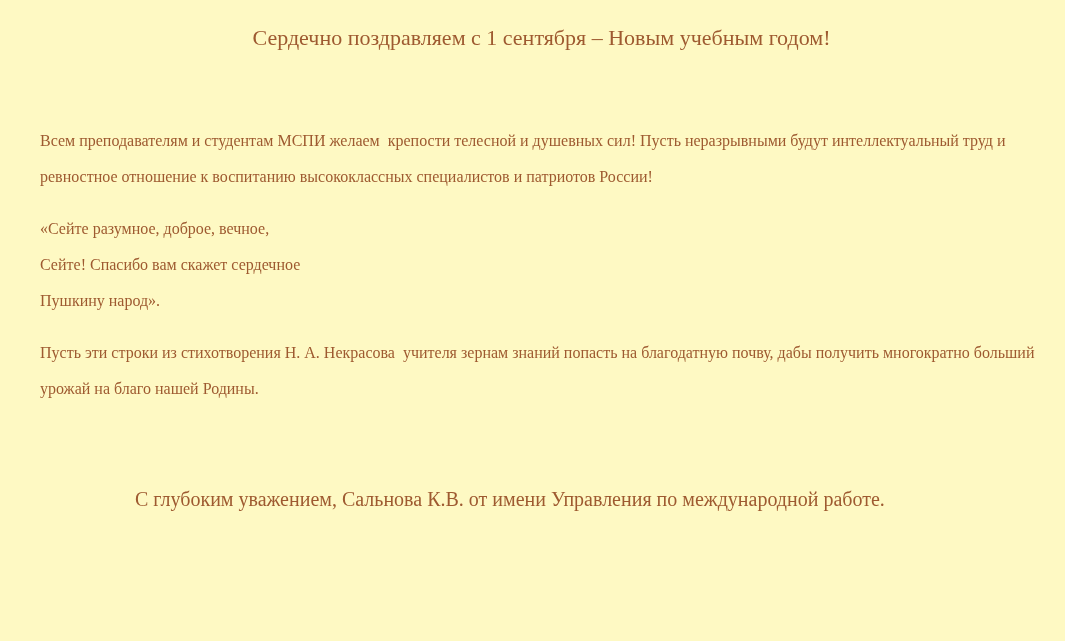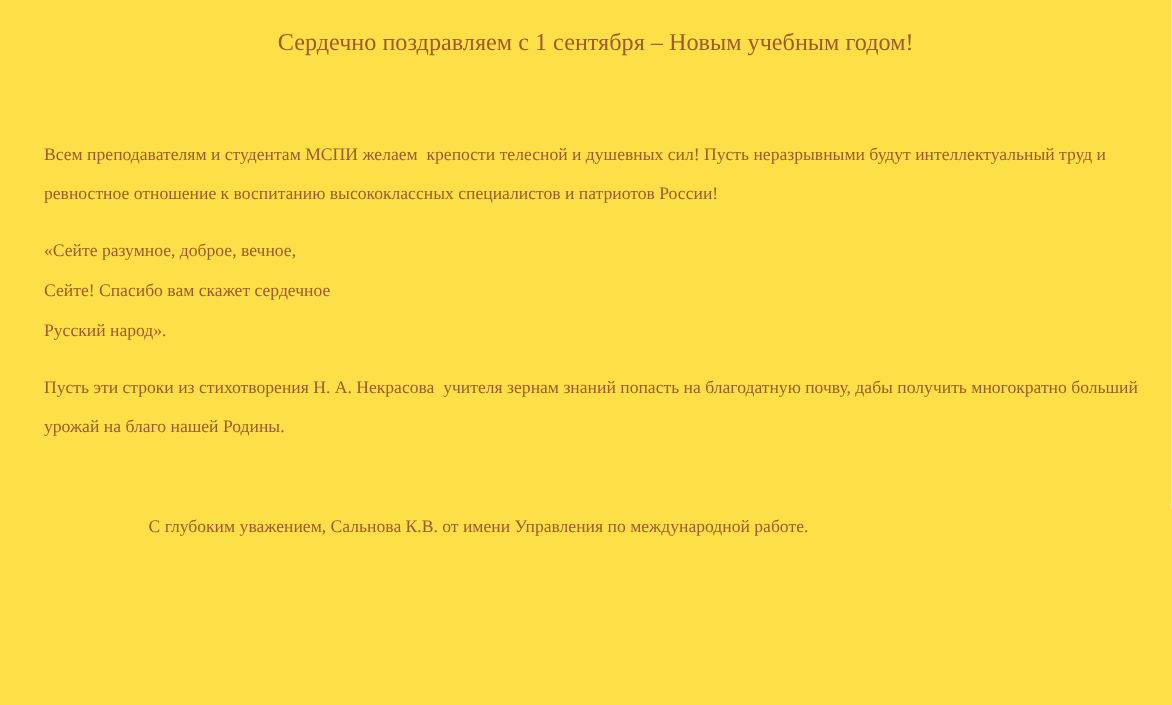--- a/index.html
+++ b/index.html
@@ -4,21 +4,21 @@
 <style>
   html, body {
     margin: 0;
     padding: 0;
     background: #ffffff;
   }
   .page {
     position: relative;
     width: 1065px;
     height: 641px;
-    background: #fde047;
+    background: #fef9c3;
     overflow: hidden;
     font-family: "Liberation Serif", "DejaVu Serif", serif;
     color: #9e5a30;
     box-sizing: border-box;
     padding: 20px 22px 0 40px;
   }
   .letter-title {
     font-size: 22px;
     line-height: 36px;
     font-weight: normal;
@@ -29,36 +29,36 @@
   .para {
     font-size: 16px;
     line-height: 36px;
     margin: 16px 0 0 0;
     white-space: pre-wrap;
   }
   .para.first {
     margin-top: 0;
   }
   .signature {
-    font-size: 16px;
+    font-size: 20px;
     line-height: 36px;
-    margin: 55px 0 0 0;
+    margin: 74px 0 0 0;
     text-indent: 95px;
     white-space: pre-wrap;
   }
 </style>
 </head>
 <body>
 
 <div class="page">
   <h1 class="letter-title">Сердечно поздравляем с 1 сентября – Новым учебным годом!</h1>
 
   <p class="para first">Всем преподавателям и студентам МСПИ желаем  крепости телесной и душевных сил! Пусть неразрывными будут интеллектуальный труд и ревностное отношение к воспитанию высококлассных специалистов и патриотов России!</p>
 
   <p class="para">«Сейте разумное, доброе, вечное,
 Сейте! Спасибо вам скажет сердечное
-Русский народ».</p>
+Пушкину народ».</p>
 
   <p class="para">Пусть эти строки из стихотворения Н. А. Некрасова  учителя зернам знаний попасть на благодатную почву, дабы получить многократно больший урожай на благо нашей Родины.</p>
 
 
   <p class="signature">С глубоким уважением, Сальнова К.В. от имени Управления по международной работе.</p>
 </div>
 
 </body></html>

